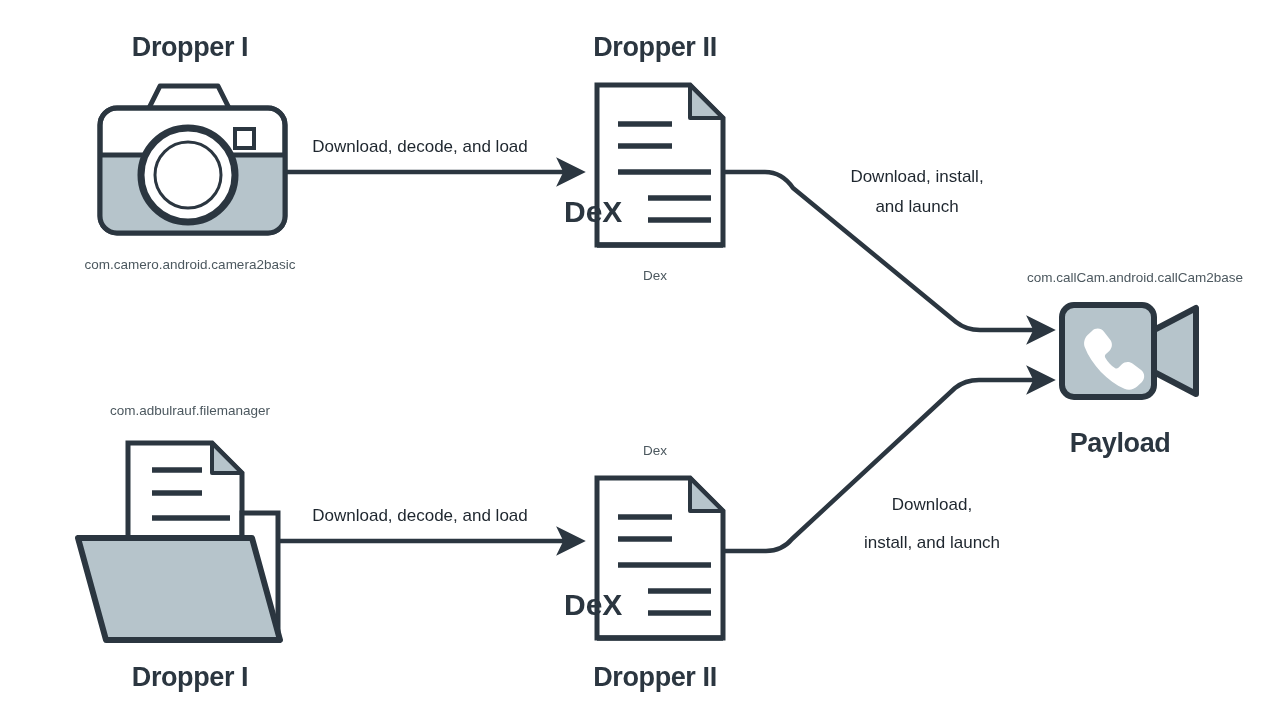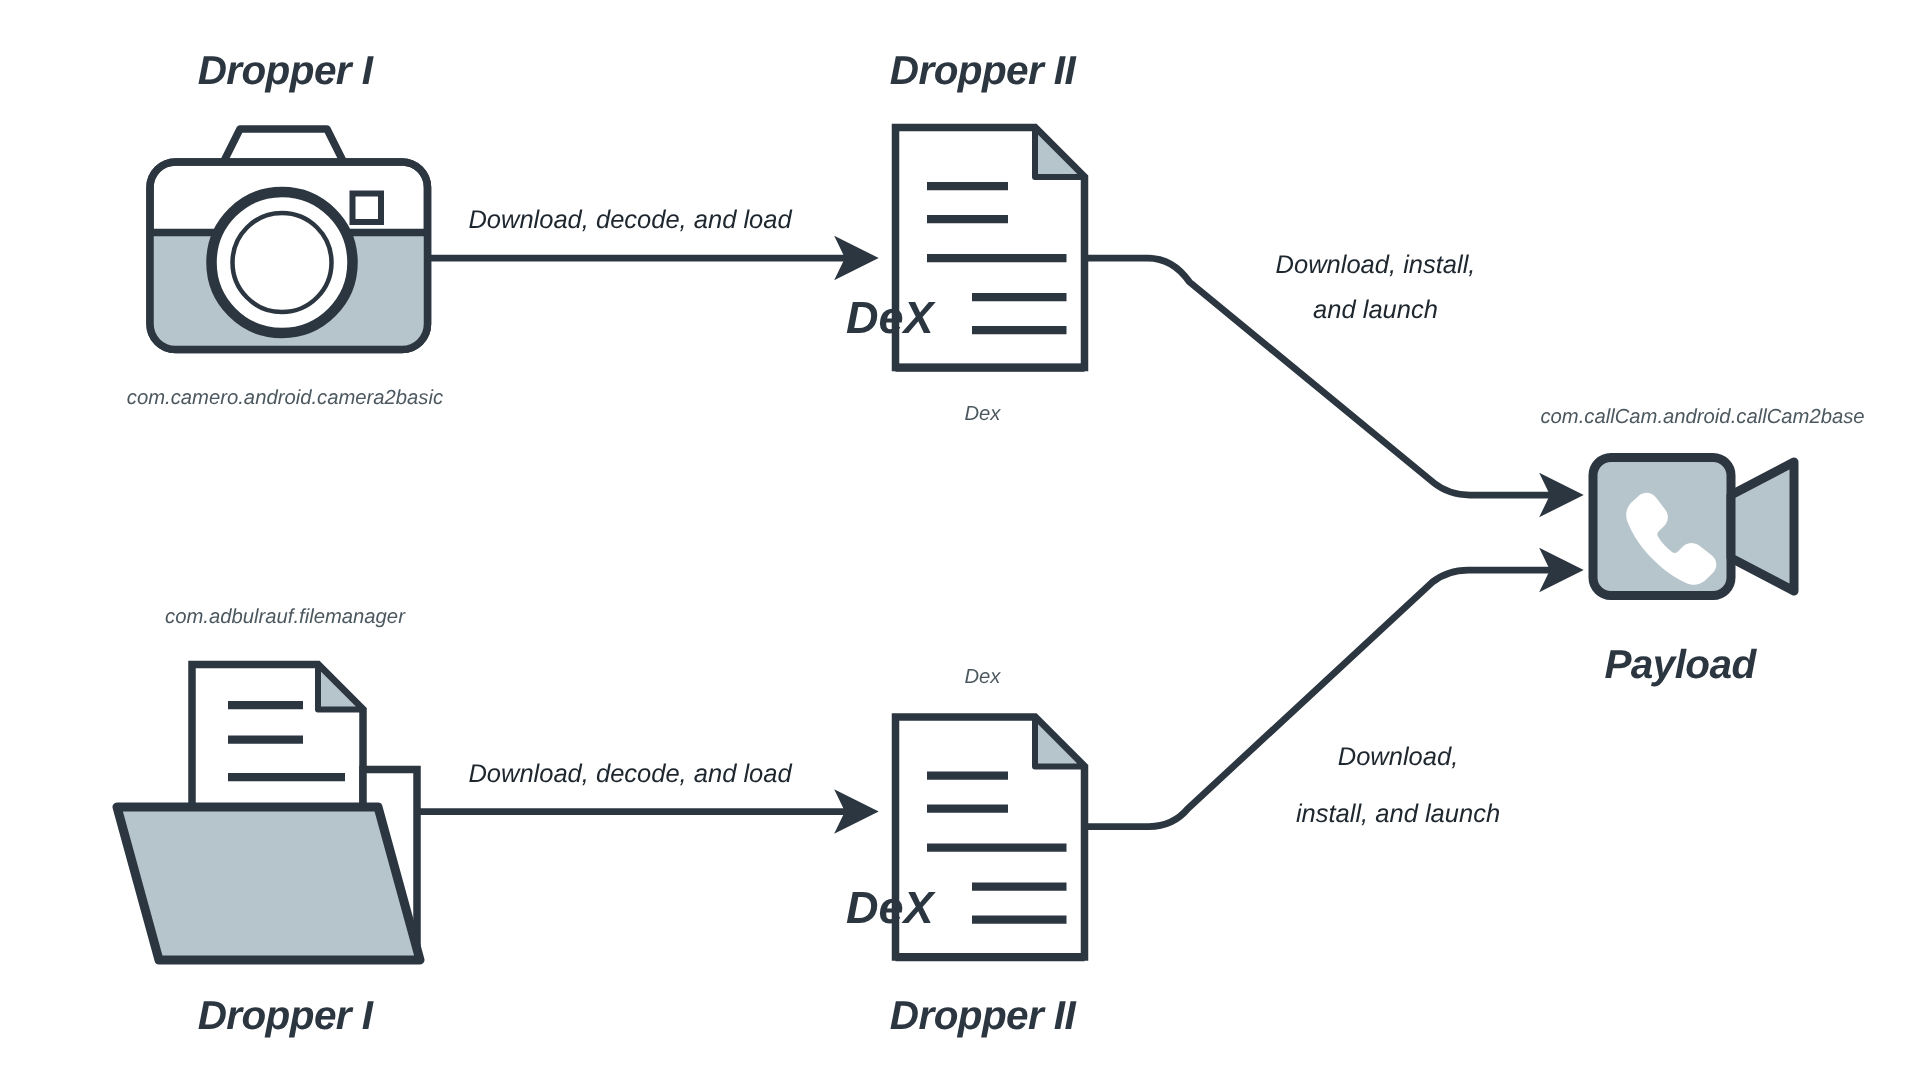--- a/index.html
+++ b/index.html
@@ -13,21 +13,20 @@
     height: 720px;
     overflow: hidden;
     font-family: "Liberation Sans", sans-serif;
     color: #2b3640;
   }
   #diagram-root {
     position: relative;
     width: 1280px;
     height: 720px;
     background: #ffffff;
-    font-style: italic;
   }
   svg#diagram-canvas {
     position: absolute;
     top: 0;
     left: 0;
     width: 1280px;
     height: 720px;
     display: block;
   }
   .node-title {

